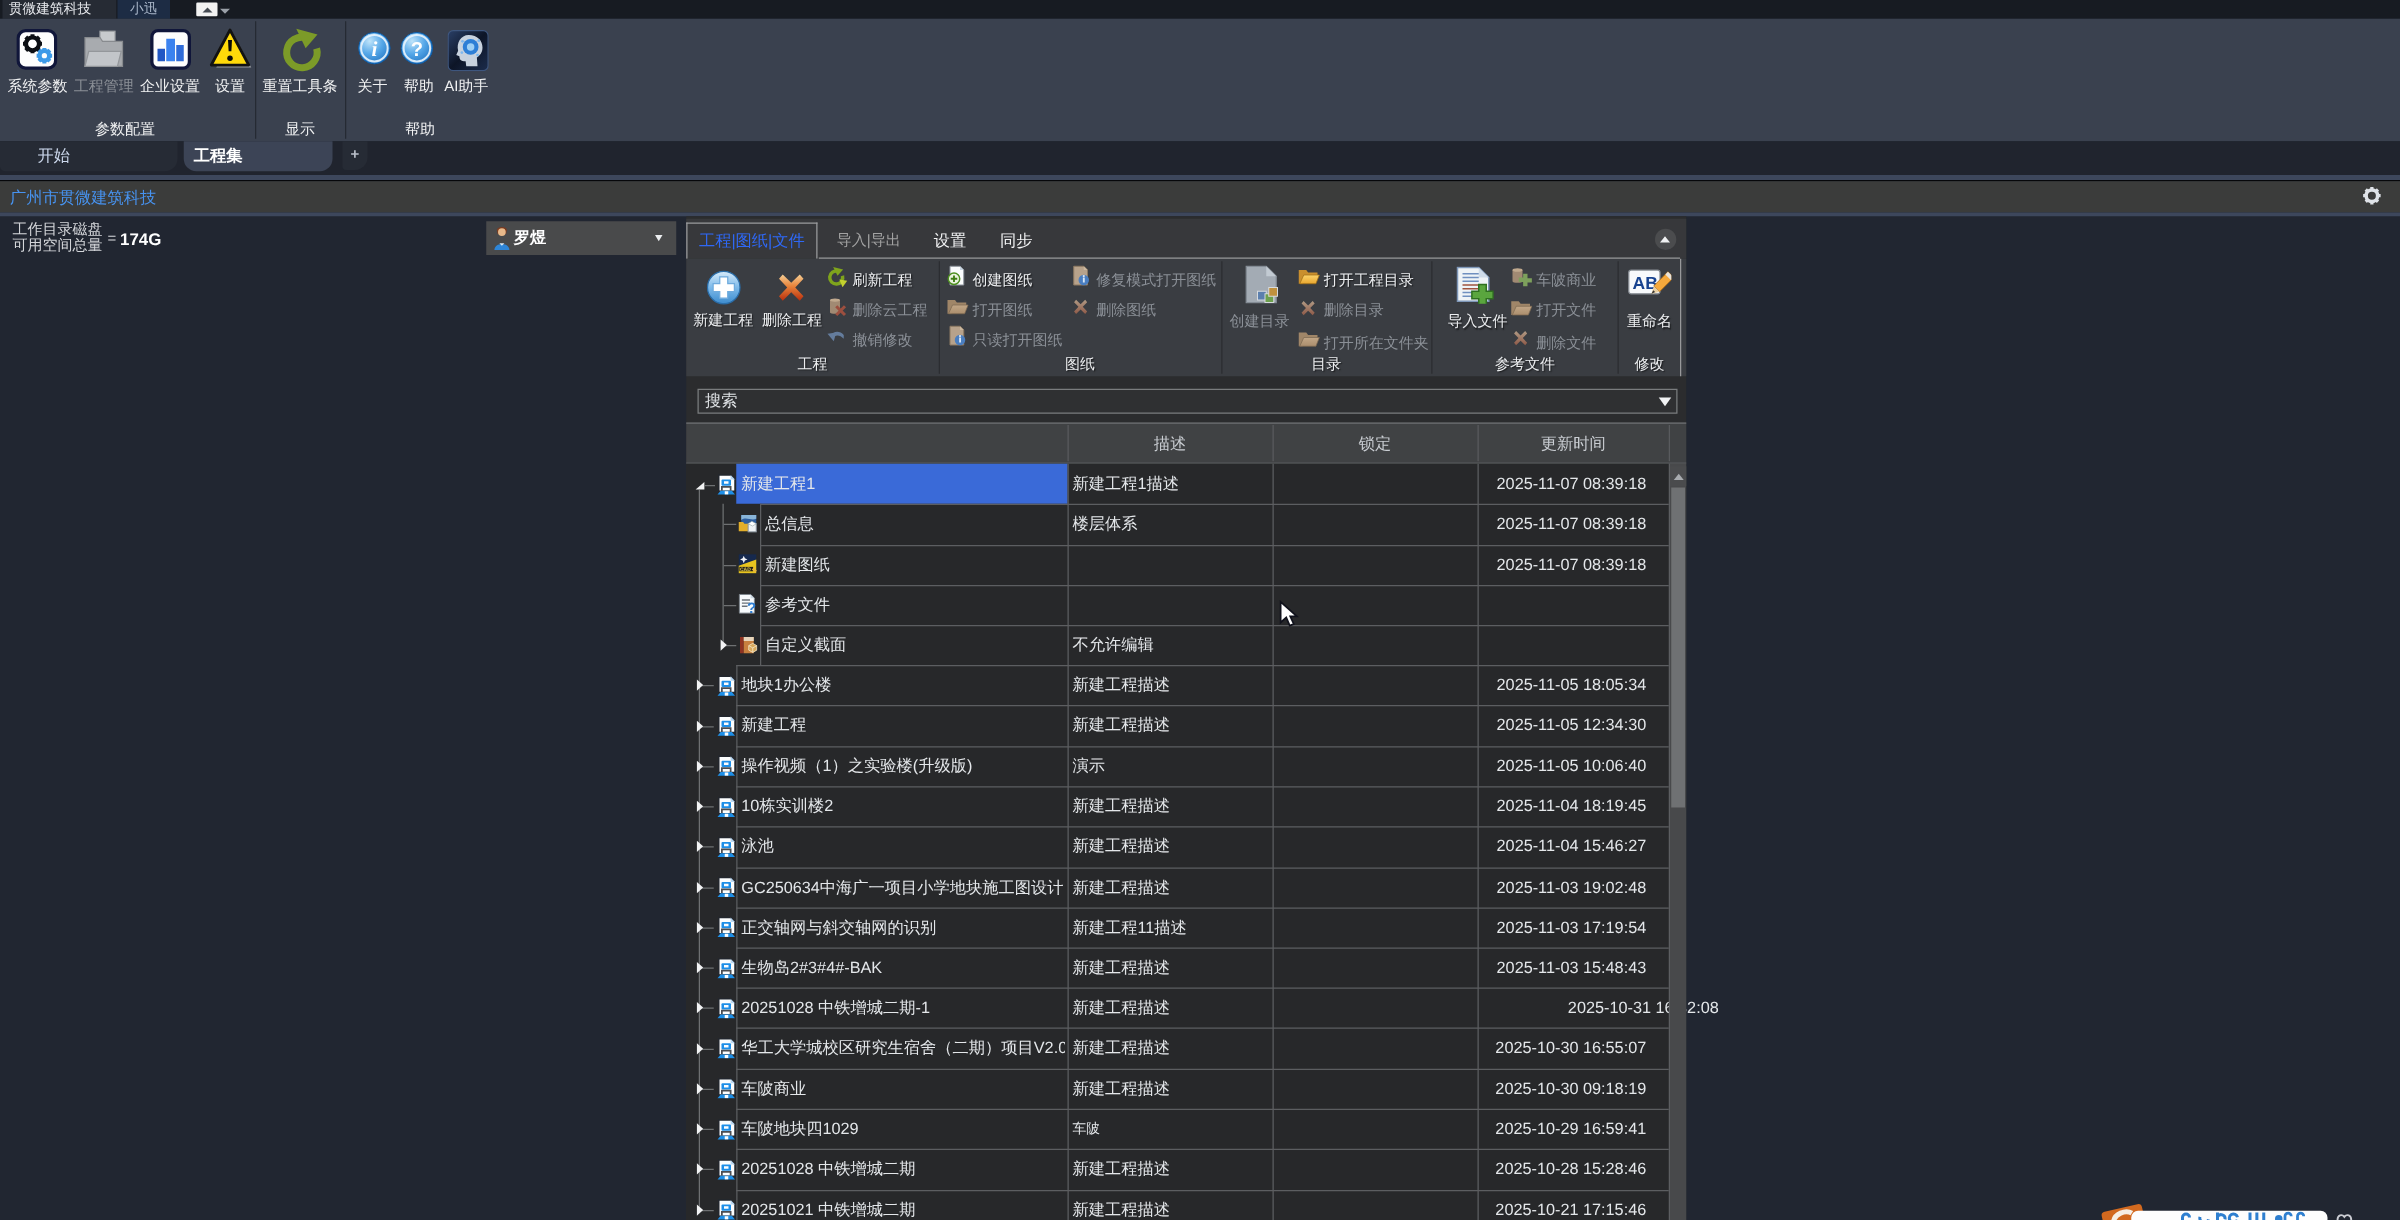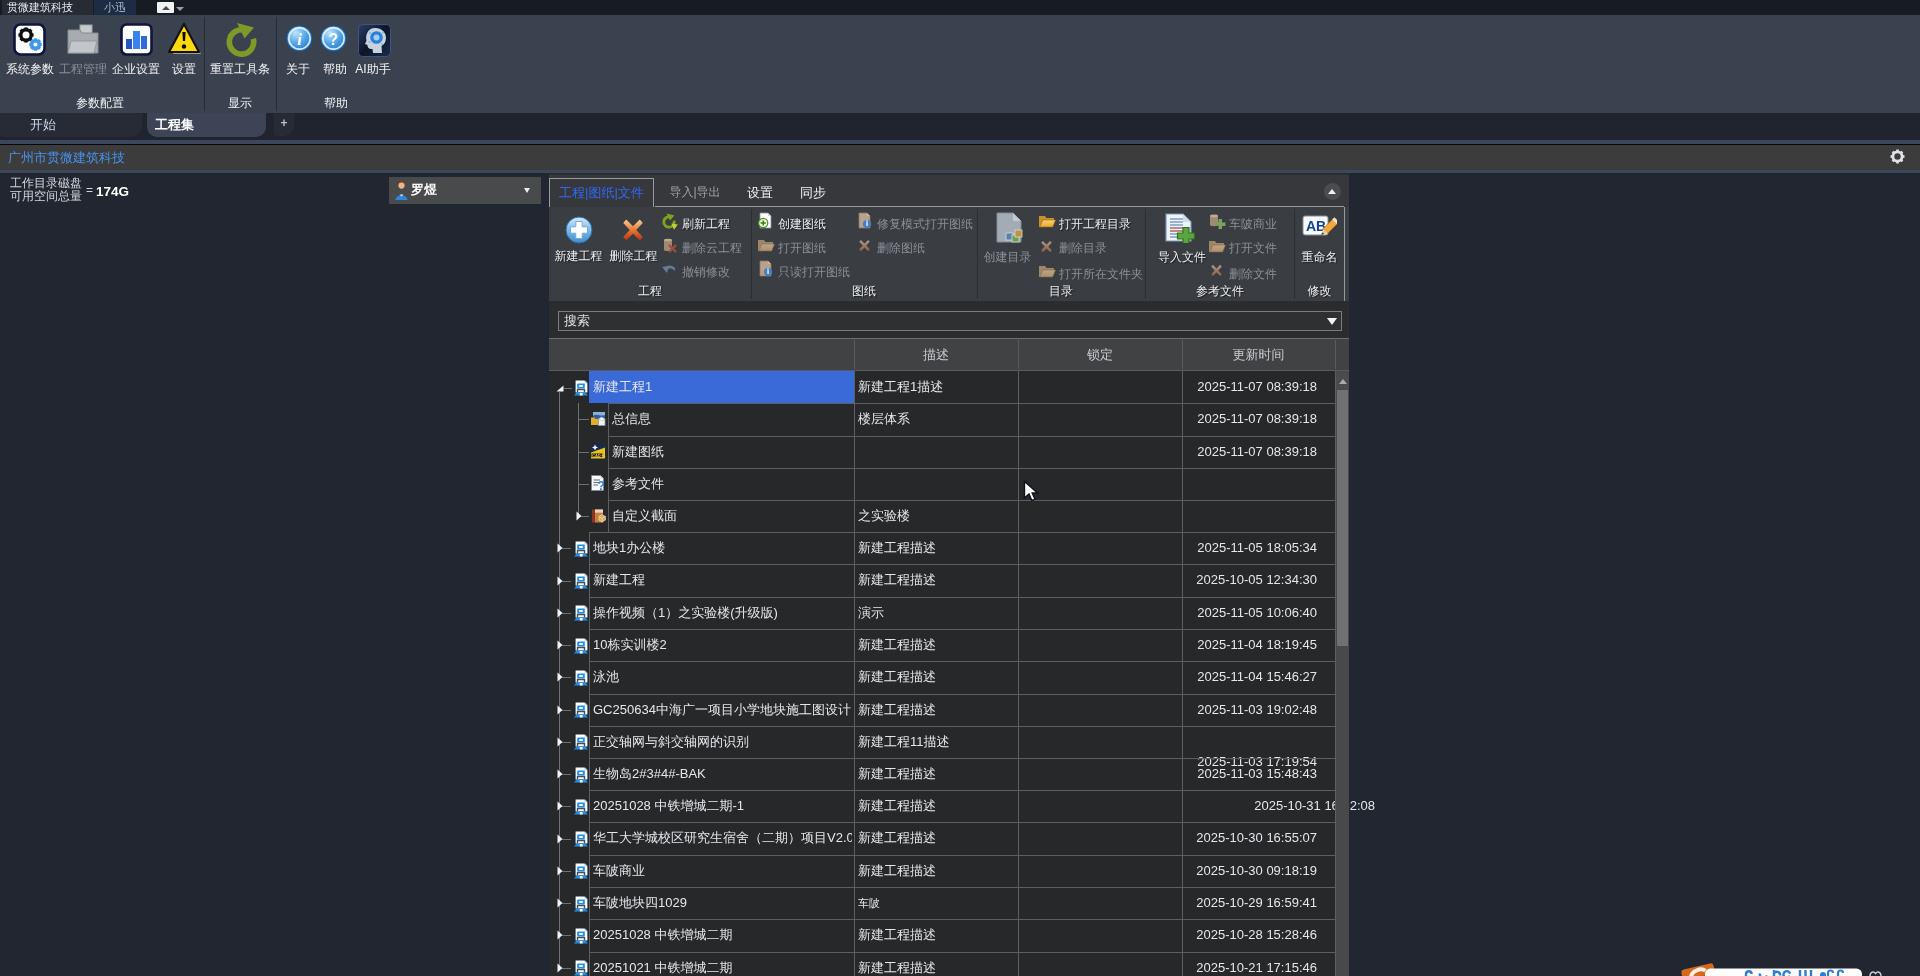--- a/index.html
+++ b/index.html
@@ -445,21 +445,21 @@
       <div class="abs" style="left:612px;top:468px;width:240px;height:32px;line-height:32px;font-size:13px;color:#e4e7ea;white-space:nowrap;overflow:hidden;">参考文件</div>
       <div class="abs" style="left:608px;top:500px;width:727px;height:1px;background:#5c5e61;"></div>
       <svg class="abs" style="left:590px;top:508px;" width="16" height="16" viewBox="0 0 16 16">
         <path d="M2 1.5h3v13H2z" fill="#8f3322"></path>
         <path d="M5 1.5h8v13H5z" fill="#c8803f"></path>
         <path d="M5 1.5h8v3.2H5z" fill="#e7d6bd"></path>
         <path d="M9 8.5l3.2-1.8 3.2 1.8v3.6l-3.2 1.8-3.2-1.8z" fill="#d8a95c" stroke="#f2e2c2" stroke-width="0.7"></path>
         <path d="M9 8.5l3.2 1.8 3.2-1.8M12.2 10.3v3.6" fill="none" stroke="#f2e2c2" stroke-width="0.7"></path>
       </svg>
       <div class="abs" style="left:612px;top:500px;width:240px;height:32px;line-height:32px;font-size:13px;color:#e4e7ea;white-space:nowrap;overflow:hidden;">自定义截面</div>
-      <div class="abs" style="left:858px;top:500px;height:32px;line-height:32px;font-size:13px;color:#e4e7ea;white-space:nowrap;">之实验楼</div>
+      <div class="abs" style="left:858px;top:500px;height:32px;line-height:32px;font-size:13px;color:#e4e7ea;white-space:nowrap;">不允许编辑</div>
       <div class="abs" style="left:589px;top:532px;width:746px;height:1px;background:#5c5e61;"></div>
       <svg class="abs" style="left:573px;top:540px;" width="16" height="17" viewBox="0 0 16 17">
         <path d="M2 1h9.5l3.5 3.5V14H2z" fill="#fdfefe" stroke="#23272e" stroke-width="1.2"></path>
         <path d="M11.5 1l3.5 3.5h-3.5z" fill="#b8d6f0"></path>
         <rect x="4.2" y="4.5" width="7.6" height="5" rx="0.8" fill="#1e8fe8"></rect>
         <rect x="6.2" y="6" width="3.6" height="2" fill="#fdfefe"></rect>
         <path d="M4.5 13.5v-3h7v3" fill="none" stroke="#4a4d52" stroke-width="1.4"></path>
         <path d="M1 16.5l2.5-3h9l2.5 3z" fill="#1e8fe8"></path>
         <rect x="6.8" y="14" width="2.8" height="2.5" fill="#fdfefe"></rect>
       </svg>
@@ -471,21 +471,21 @@
         <path d="M2 1h9.5l3.5 3.5V14H2z" fill="#fdfefe" stroke="#23272e" stroke-width="1.2"></path>
         <path d="M11.5 1l3.5 3.5h-3.5z" fill="#b8d6f0"></path>
         <rect x="4.2" y="4.5" width="7.6" height="5" rx="0.8" fill="#1e8fe8"></rect>
         <rect x="6.2" y="6" width="3.6" height="2" fill="#fdfefe"></rect>
         <path d="M4.5 13.5v-3h7v3" fill="none" stroke="#4a4d52" stroke-width="1.4"></path>
         <path d="M1 16.5l2.5-3h9l2.5 3z" fill="#1e8fe8"></path>
         <rect x="6.8" y="14" width="2.8" height="2.5" fill="#fdfefe"></rect>
       </svg>
       <div class="abs" style="left:593px;top:564px;width:259px;height:32px;line-height:32px;font-size:13px;color:#e4e7ea;white-space:nowrap;overflow:hidden;">新建工程</div>
       <div class="abs" style="left:858px;top:564px;height:32px;line-height:32px;font-size:13px;color:#e4e7ea;white-space:nowrap;">新建工程描述</div>
-      <div class="abs" style="left:1182px;top:564px;width:135px;height:32px;line-height:32px;font-size:13px;color:#e4e7ea;text-align:right;white-space:nowrap;">2025-10-05 12:34:30</div>
+      <div class="abs" style="left:1182px;top:564px;width:135px;height:32px;line-height:32px;font-size:13px;color:#e4e7ea;text-align:right;white-space:nowrap;">2025-11-05 12:34:30</div>
       <div class="abs" style="left:589px;top:597px;width:746px;height:1px;background:#5c5e61;"></div>
       <svg class="abs" style="left:573px;top:604px;" width="16" height="17" viewBox="0 0 16 17">
         <path d="M2 1h9.5l3.5 3.5V14H2z" fill="#fdfefe" stroke="#23272e" stroke-width="1.2"></path>
         <path d="M11.5 1l3.5 3.5h-3.5z" fill="#b8d6f0"></path>
         <rect x="4.2" y="4.5" width="7.6" height="5" rx="0.8" fill="#1e8fe8"></rect>
         <rect x="6.2" y="6" width="3.6" height="2" fill="#fdfefe"></rect>
         <path d="M4.5 13.5v-3h7v3" fill="none" stroke="#4a4d52" stroke-width="1.4"></path>
         <path d="M1 16.5l2.5-3h9l2.5 3z" fill="#1e8fe8"></path>
         <rect x="6.8" y="14" width="2.8" height="2.5" fill="#fdfefe"></rect>
       </svg>
@@ -536,21 +536,21 @@
         <path d="M2 1h9.5l3.5 3.5V14H2z" fill="#fdfefe" stroke="#23272e" stroke-width="1.2"></path>
         <path d="M11.5 1l3.5 3.5h-3.5z" fill="#b8d6f0"></path>
         <rect x="4.2" y="4.5" width="7.6" height="5" rx="0.8" fill="#1e8fe8"></rect>
         <rect x="6.2" y="6" width="3.6" height="2" fill="#fdfefe"></rect>
         <path d="M4.5 13.5v-3h7v3" fill="none" stroke="#4a4d52" stroke-width="1.4"></path>
         <path d="M1 16.5l2.5-3h9l2.5 3z" fill="#1e8fe8"></path>
         <rect x="6.8" y="14" width="2.8" height="2.5" fill="#fdfefe"></rect>
       </svg>
       <div class="abs" style="left:593px;top:726px;width:259px;height:32px;line-height:32px;font-size:13px;color:#e4e7ea;white-space:nowrap;overflow:hidden;">正交轴网与斜交轴网的识别</div>
       <div class="abs" style="left:858px;top:726px;height:32px;line-height:32px;font-size:13px;color:#e4e7ea;white-space:nowrap;">新建工程11描述</div>
-      <div class="abs" style="left:1182px;top:726px;width:135px;height:32px;line-height:32px;font-size:13px;color:#e4e7ea;text-align:right;white-space:nowrap;margin-top:20px;">2025-11-03 17:19:54</div>
+      <div class="abs" style="left:1182px;top:726px;width:135px;height:32px;line-height:32px;font-size:13px;color:#e4e7ea;text-align:right;white-space:nowrap;">2025-11-03 17:19:54</div>
       <div class="abs" style="left:589px;top:758px;width:746px;height:1px;background:#5c5e61;"></div>
       <svg class="abs" style="left:573px;top:766px;" width="16" height="17" viewBox="0 0 16 17">
         <path d="M2 1h9.5l3.5 3.5V14H2z" fill="#fdfefe" stroke="#23272e" stroke-width="1.2"></path>
         <path d="M11.5 1l3.5 3.5h-3.5z" fill="#b8d6f0"></path>
         <rect x="4.2" y="4.5" width="7.6" height="5" rx="0.8" fill="#1e8fe8"></rect>
         <rect x="6.2" y="6" width="3.6" height="2" fill="#fdfefe"></rect>
         <path d="M4.5 13.5v-3h7v3" fill="none" stroke="#4a4d52" stroke-width="1.4"></path>
         <path d="M1 16.5l2.5-3h9l2.5 3z" fill="#1e8fe8"></path>
         <rect x="6.8" y="14" width="2.8" height="2.5" fill="#fdfefe"></rect>
       </svg>

